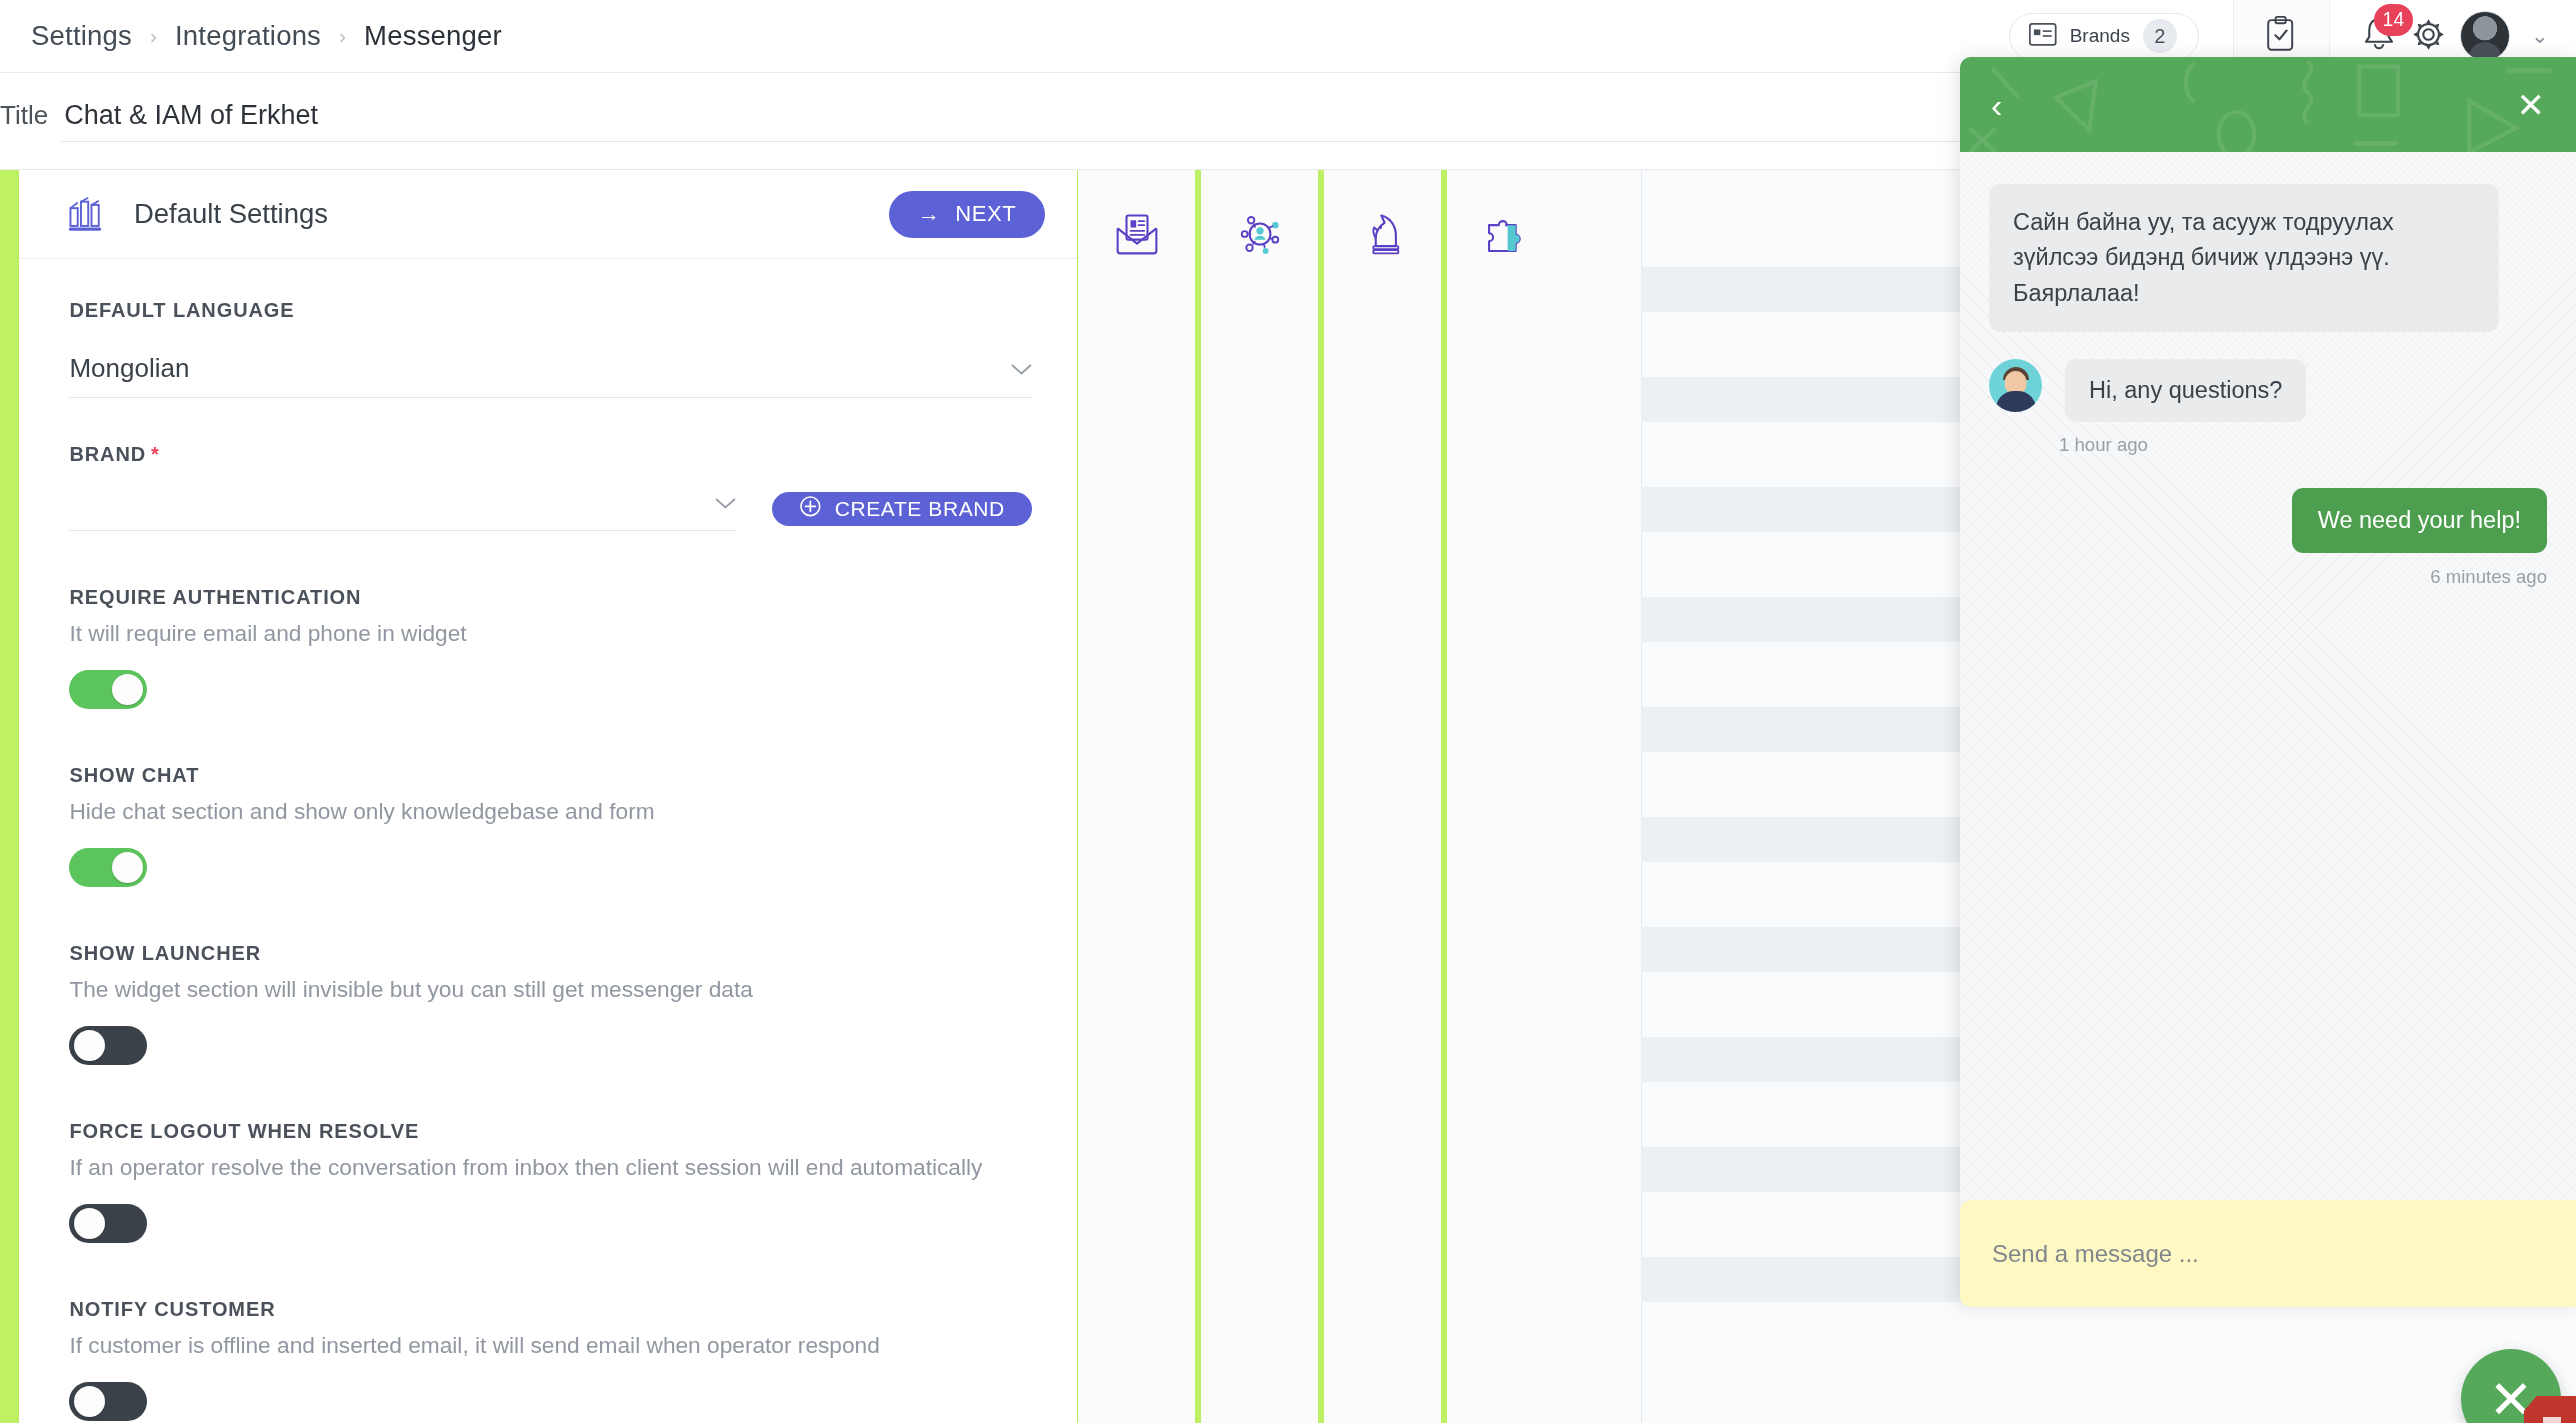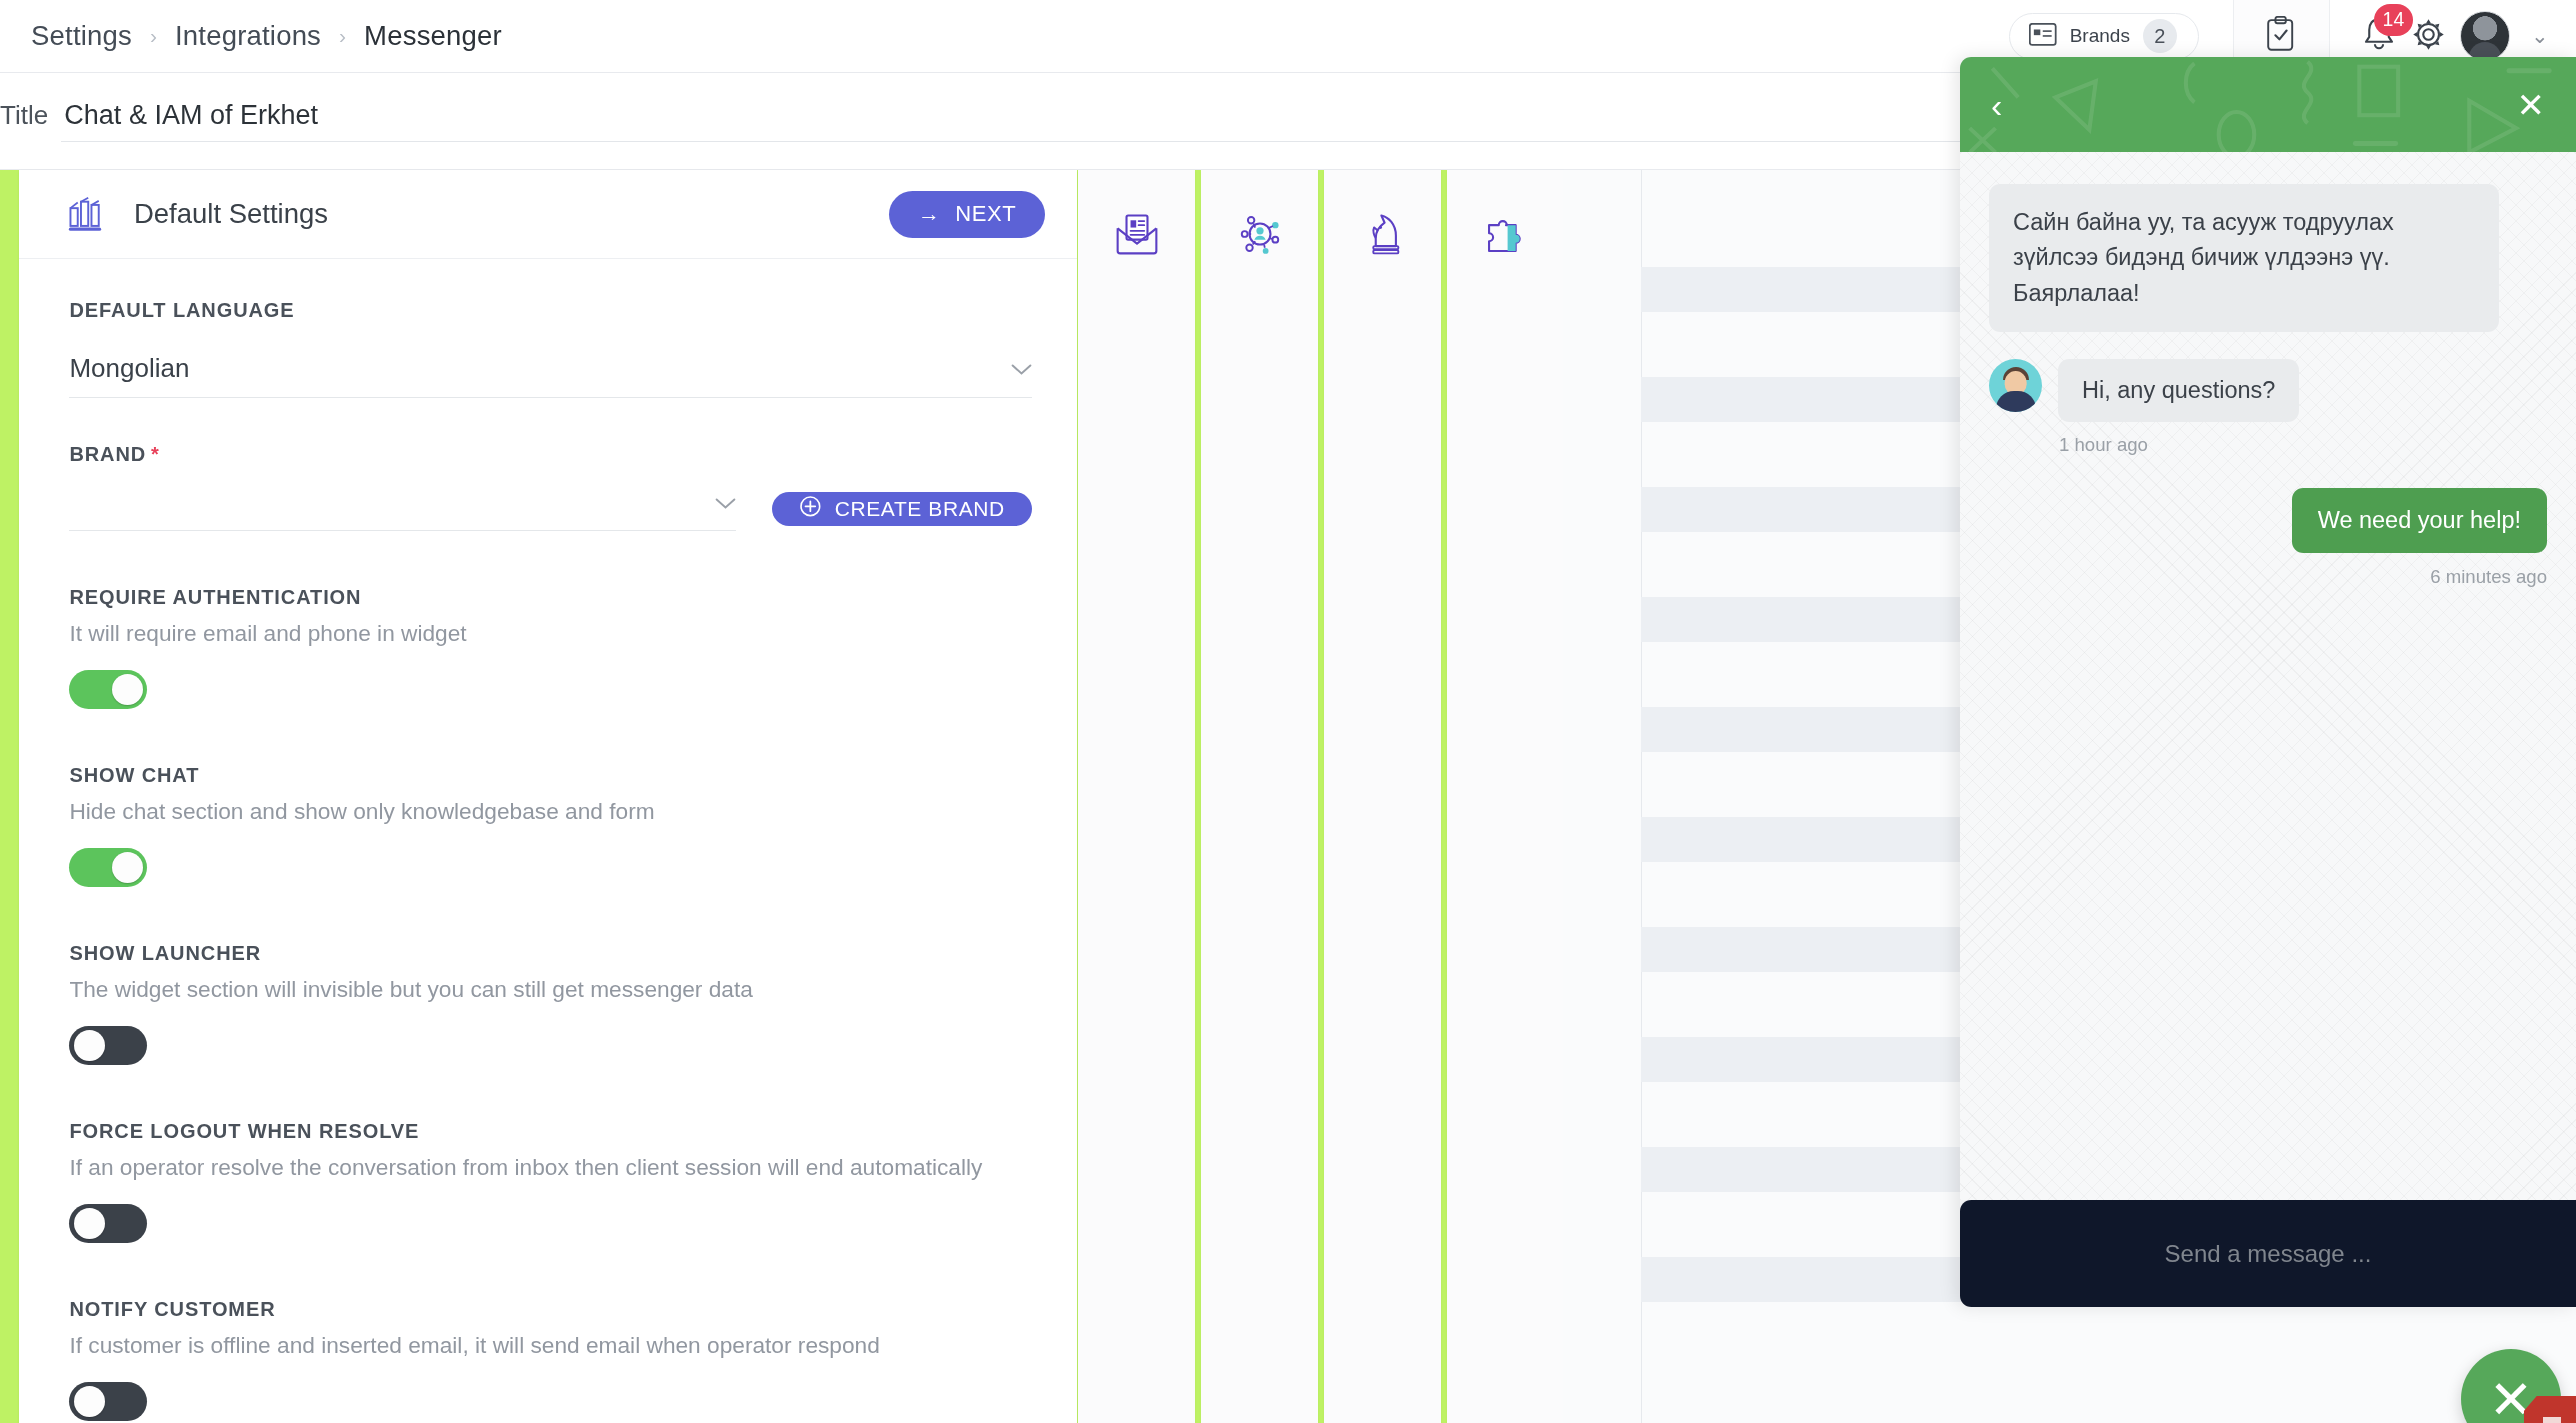--- a/index.html
+++ b/index.html
@@ -186,21 +186,21 @@
     flex: 1; position: relative; padding: 32px 29px 0 29px; overflow: hidden;
     background-color: #f7f8f9;
     background-image:
       repeating-linear-gradient(45deg, rgba(0,0,0,.035) 0 0.8px, transparent 0.8px 11.3px),
       repeating-linear-gradient(-45deg, rgba(0,0,0,.035) 0 0.8px, transparent 0.8px 11.3px);
   }
   .bubble-in {
     background: #e9ebed; color: #3b4149; font-size: 23.5px; line-height: 1.5;
     border-radius: 11.3px; padding: 21px 24px; max-width: 510px;
   }
-  .msg-row { display: flex; align-items: flex-start; gap: 16px; margin-top: 27.5px; }
+  .msg-row { display: flex; align-items: flex-start; gap: 23px; margin-top: 27.5px; }
   .msg-avatar {
     width: 53px; height: 53px; border-radius: 50%; flex: none;
     background: #6ed3d8; position: relative; overflow: hidden;
   }
   .msg-avatar .head {
     position: absolute; left: 50%; top: 11.3px; transform: translateX(-50%);
     width: 22.7px; height: 24px; border-radius: 50% 50% 46% 46%; background: #f0c9a4;
   }
   .msg-avatar .hair {
     position: absolute; left: 50%; top: 7.3px; transform: translateX(-50%);
@@ -216,23 +216,23 @@
   }
   .ts { font-size: 18.6px; color: #9aa0a7; margin-top: 11.3px; }
   .ts.left { margin-left: 70px; }
   .ts.right { text-align: right; margin-top: 13px; }
   .out-wrap { display: flex; justify-content: flex-end; margin-top: 32px; }
   .bubble-out {
     background: #4e9e50; color: #ffffff; font-size: 23.5px;
     border-radius: 11.3px; padding: 19.4px 26px;
   }
   .wg-input {
-    flex: none; height: 107px; background: #0f172a;
+    flex: none; height: 107px; background: #fef9c3;
     display: flex; align-items: center; padding: 0 32px;
-    border-radius: 11.3px 0 0 0; box-shadow: 0 -1.6px 8px rgba(0,0,0,.05); justify-content: center;
+    border-radius: 11.3px 0 0 0; box-shadow: 0 -1.6px 8px rgba(0,0,0,.05);
   }
   .wg-input .ph { font-size: 24px; color: #80868e; }
 
   .launcher {
     position: absolute; left: 2461px; top: 1349px;
     width: 100px; height: 100px; border-radius: 50%;
     background: #56a85a; display: flex; align-items: center; justify-content: center;
     box-shadow: 0 4.9px 14.6px rgba(0,0,0,.18); cursor: pointer;
   }
   .launcher .x { color: #fff; font-size: 53px; line-height: 1; }

